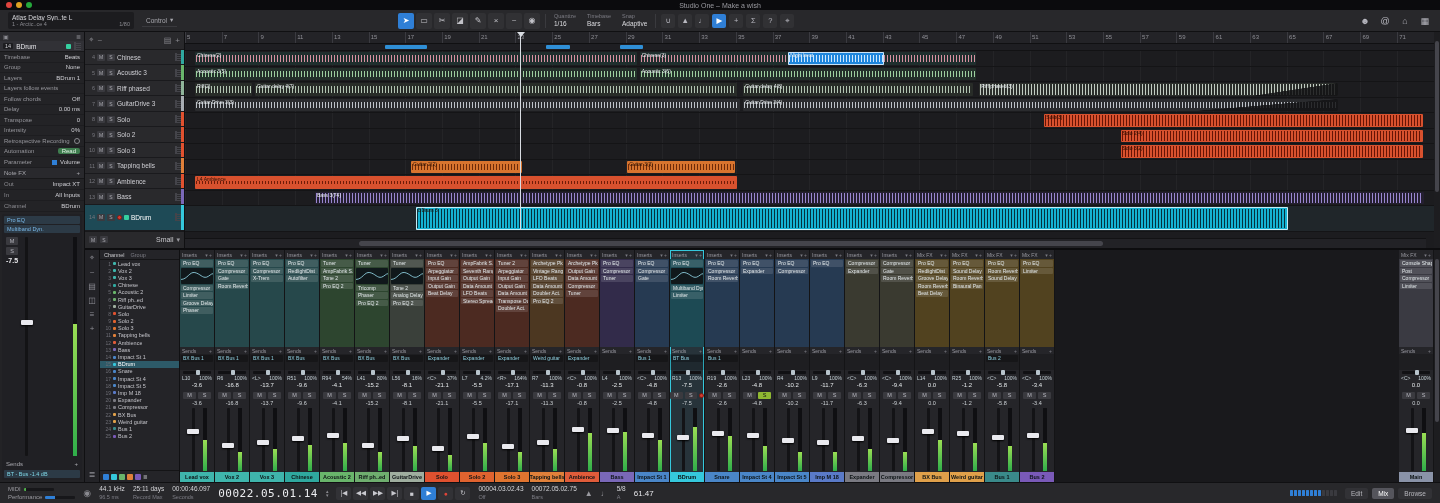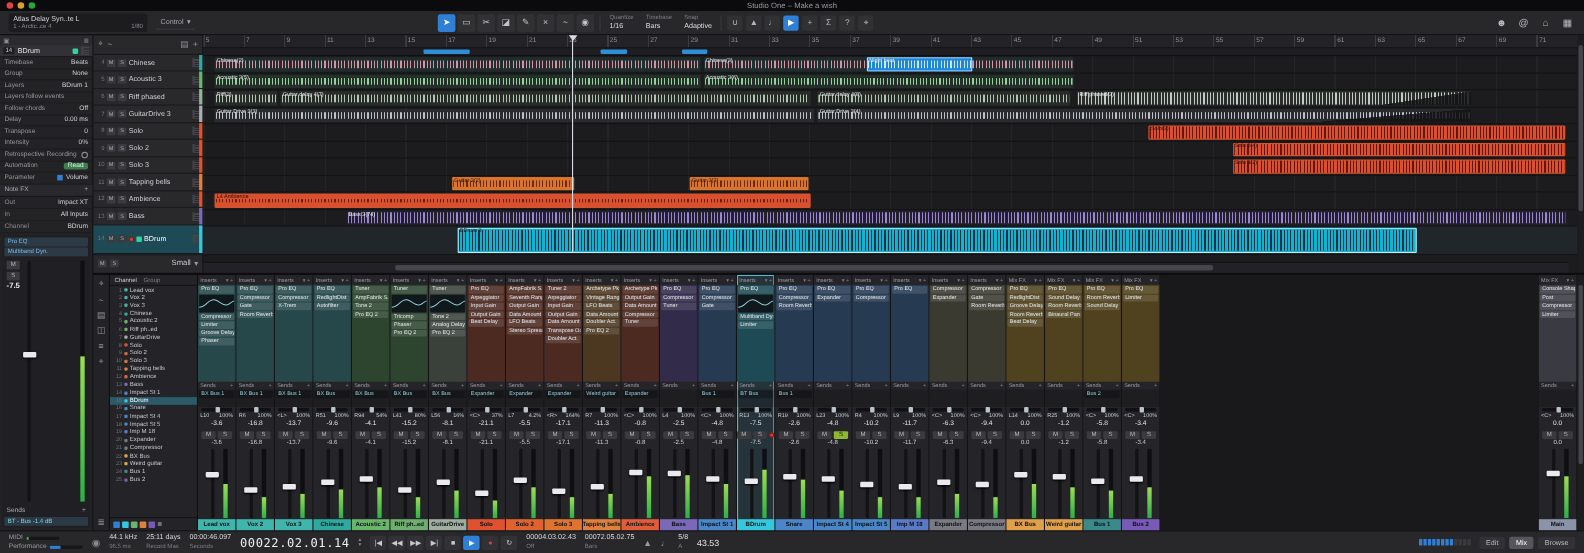--- a/index.html
+++ b/index.html
@@ -1806,21 +1806,21 @@
       <i>96.5 ms</i>
   </div>
   <div class="sb-col">
     <b>25:11 days</b>
       <i>Record Max</i>
   </div>
   <div class="sb-col">
     <b>00:00:46.097</b>
       <i>Seconds</i>
   </div>
-  <div class="bigtime">00022.02.01.14</div>
+  <div class="bigtime">00022.05.01.14</div>
   <div class="spin">
       <span>▴</span>
       <span>▾</span>
     </div>
   <div class="transport" id="transport">
       <span class="tpb">|◀</span>
       <span class="tpb">◀◀</span>
       <span class="tpb">▶▶</span>
       <span class="tpb">▶|</span>
       <span class="tpb">■</span>
@@ -1835,21 +1835,21 @@
   <div class="sb-col">
     <b>00072.05.02.75</b>
       <i>Bars</i>
   </div>
   <span class="metro">▲</span>
   <span class="metro">♩</span>
   <div class="sb-col">
     <b>5/8</b>
       <i>A</i>
   </div>
-  <div class="tempo">43.53</div>
+  <div class="tempo">61.47</div>
   <div class="cpu" id="cpu">
       <i class="on"></i>
       <i class="on"></i>
       <i class="on"></i>
       <i class="on"></i>
       <i class="on"></i>
       <i class="on"></i>
       <i class="on"></i>
       <i class="on"></i>
       <i></i>

